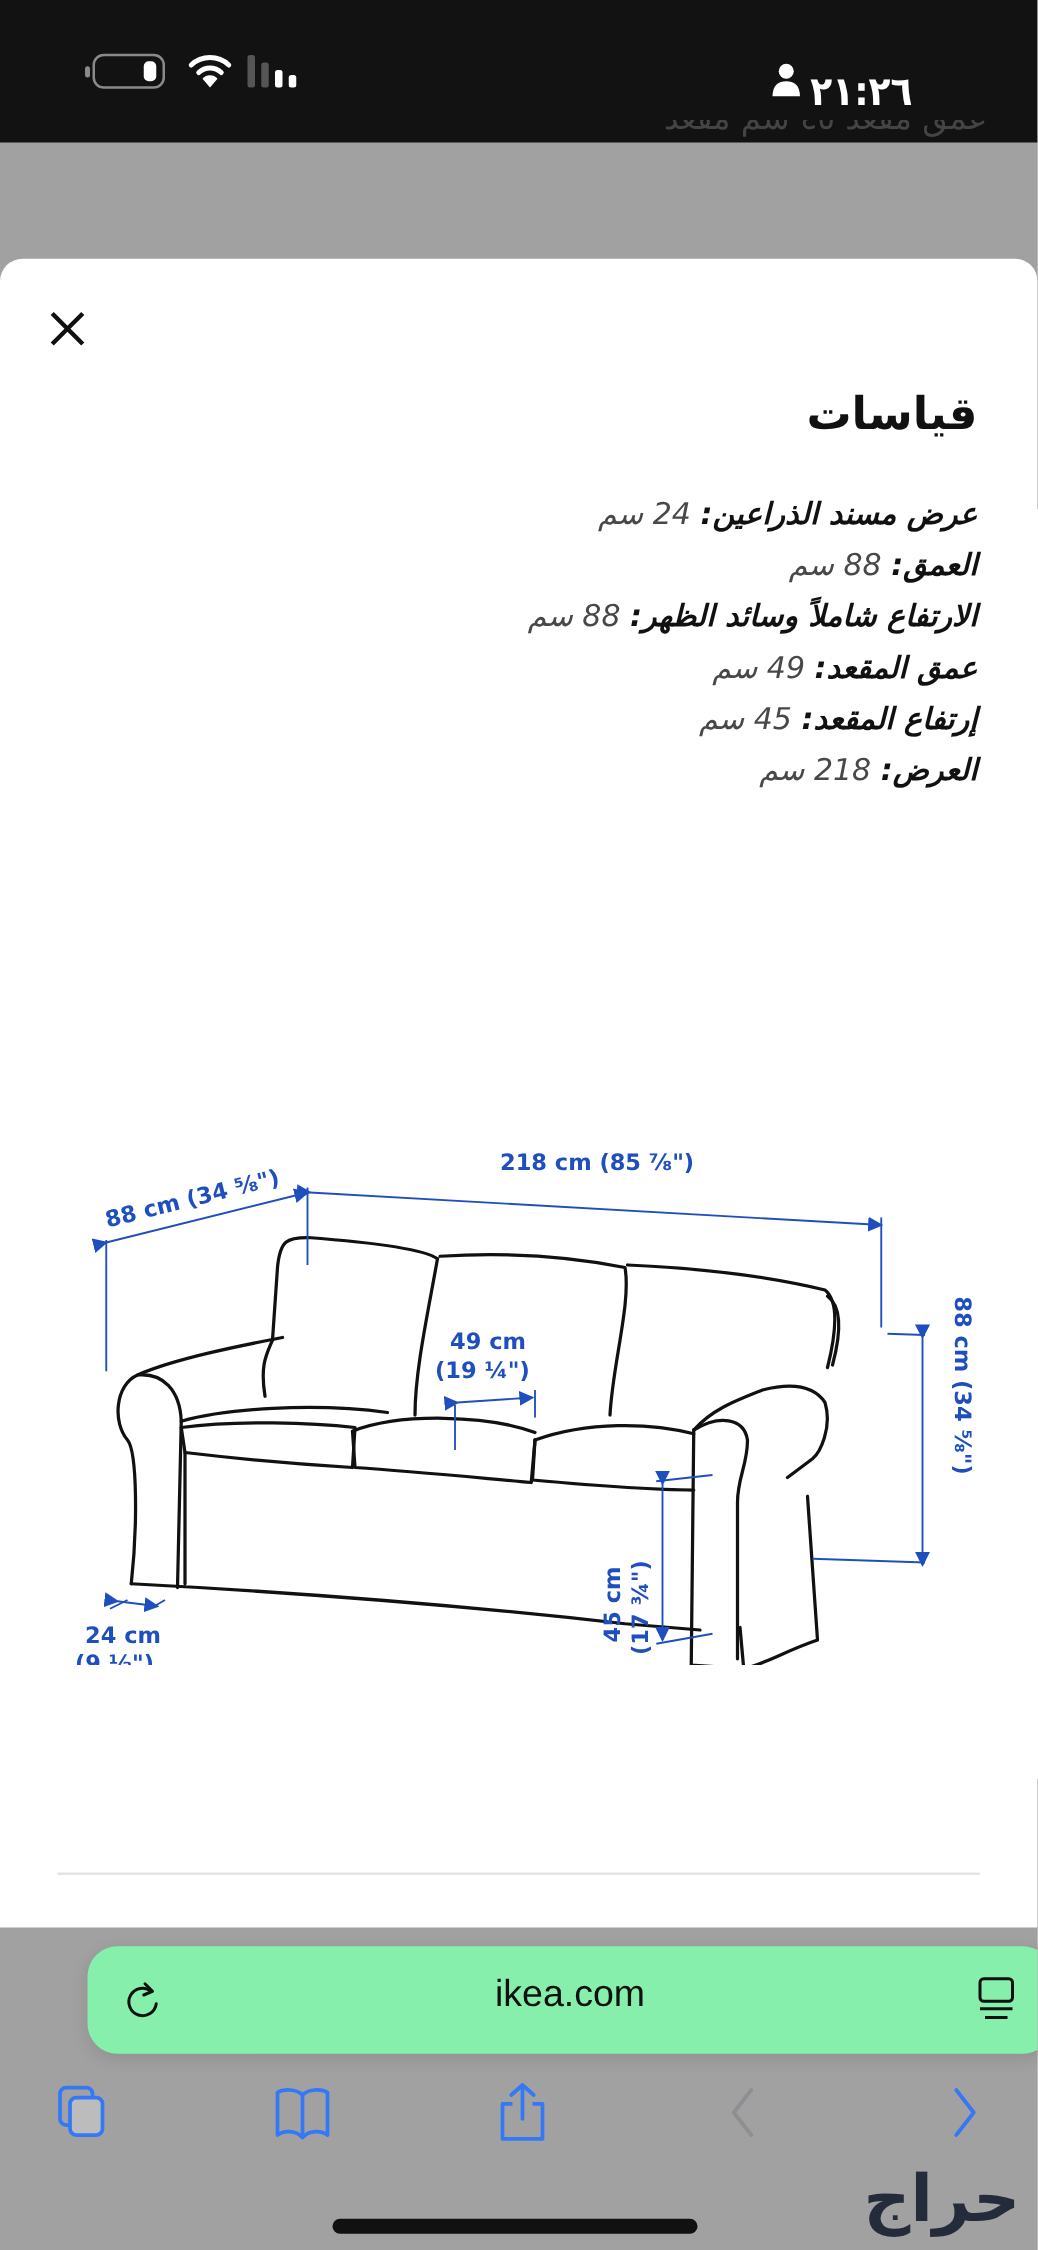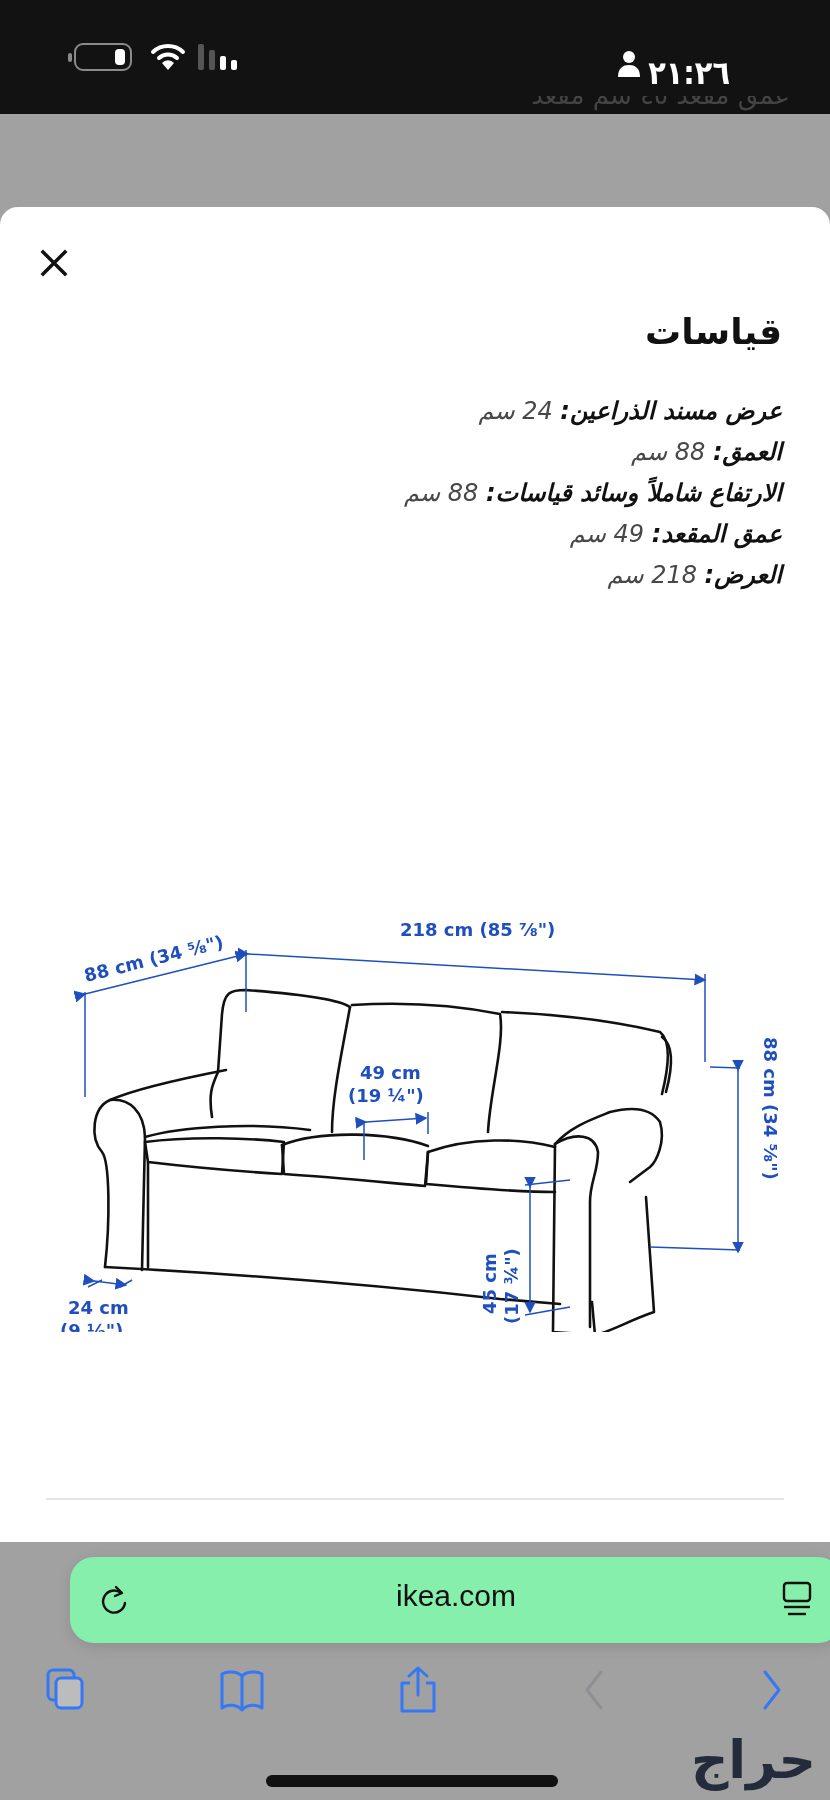--- a/index.html
+++ b/index.html
@@ -84,26 +84,30 @@
   <div class="dims-list">
     <div class="dim-row">
       <span class="dim-label">عرض مسند الذراعين:</span>
       <span class="dim-value">24 سم</span>
     </div>
     <div class="dim-row">
       <span class="dim-label">العمق:</span>
       <span class="dim-value">88 سم</span>
     </div>
     <div class="dim-row">
-      <span class="dim-label">الارتفاع شاملاً وسائد قياسات:</span>
+      <span class="dim-label">الارتفاع شاملاً وسائد الظهر:</span>
       <span class="dim-value">88 سم</span>
     </div>
     <div class="dim-row">
       <span class="dim-label">عمق المقعد:</span>
       <span class="dim-value">49 سم</span>
+    </div>
+    <div class="dim-row">
+      <span class="dim-label">إرتفاع المقعد:</span>
+      <span class="dim-value">45 سم</span>
     </div>
     <div class="dim-row">
       <span class="dim-label">العرض:</span>
       <span class="dim-value">218 سم</span>
     </div>
   </div>
 
   <svg class="diagram" viewBox="0 0 740 470">
     <defs>
       <marker id="arr" markerWidth="8" markerHeight="8" refX="7" refY="4" orient="auto">

